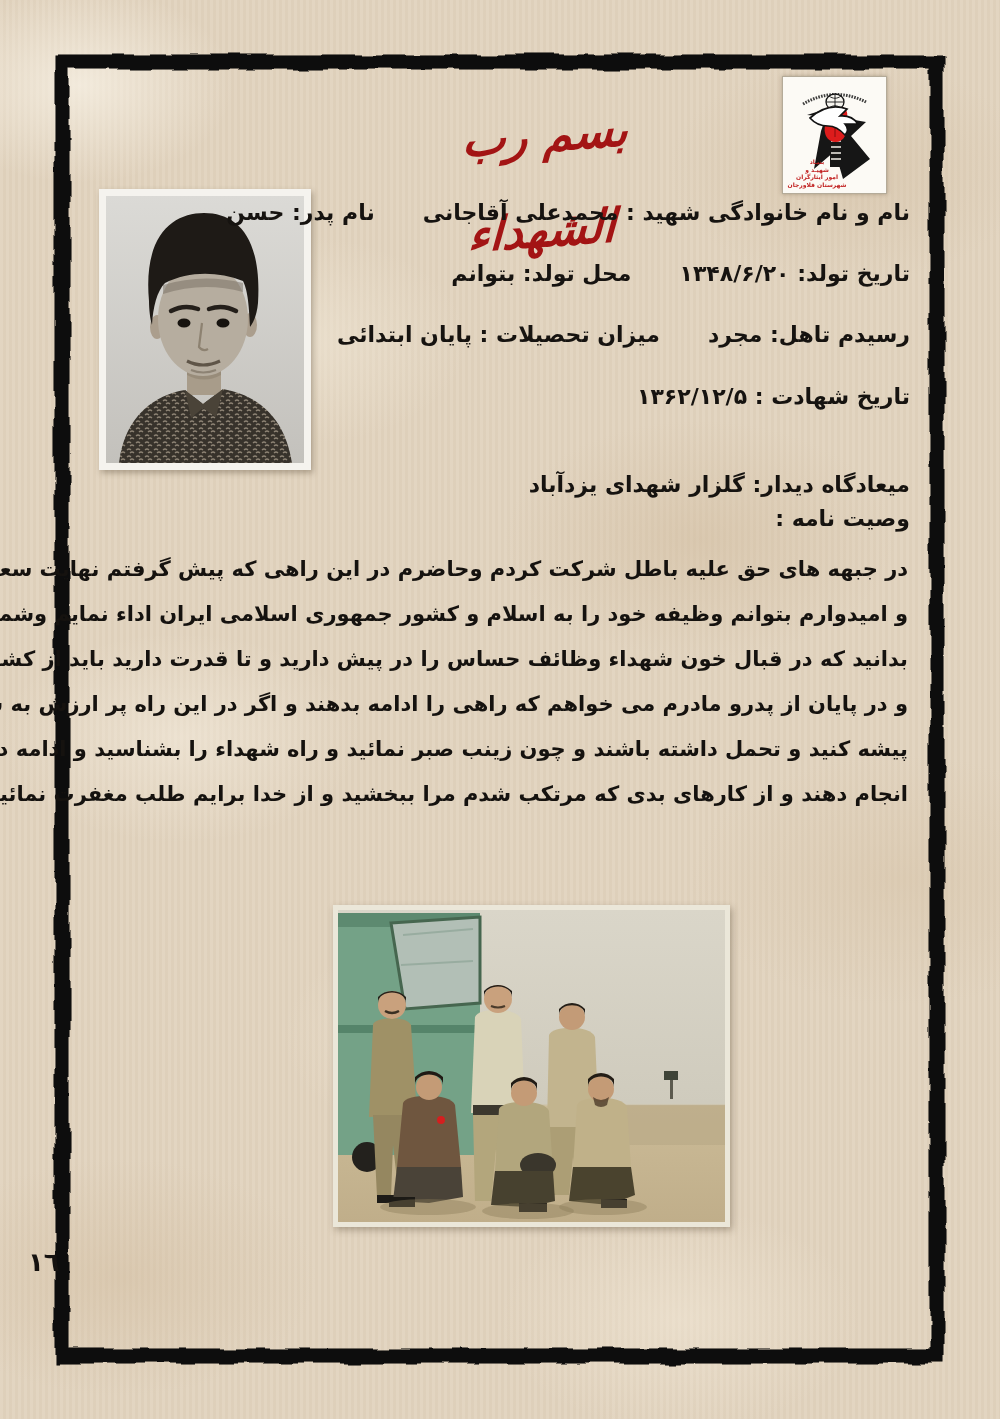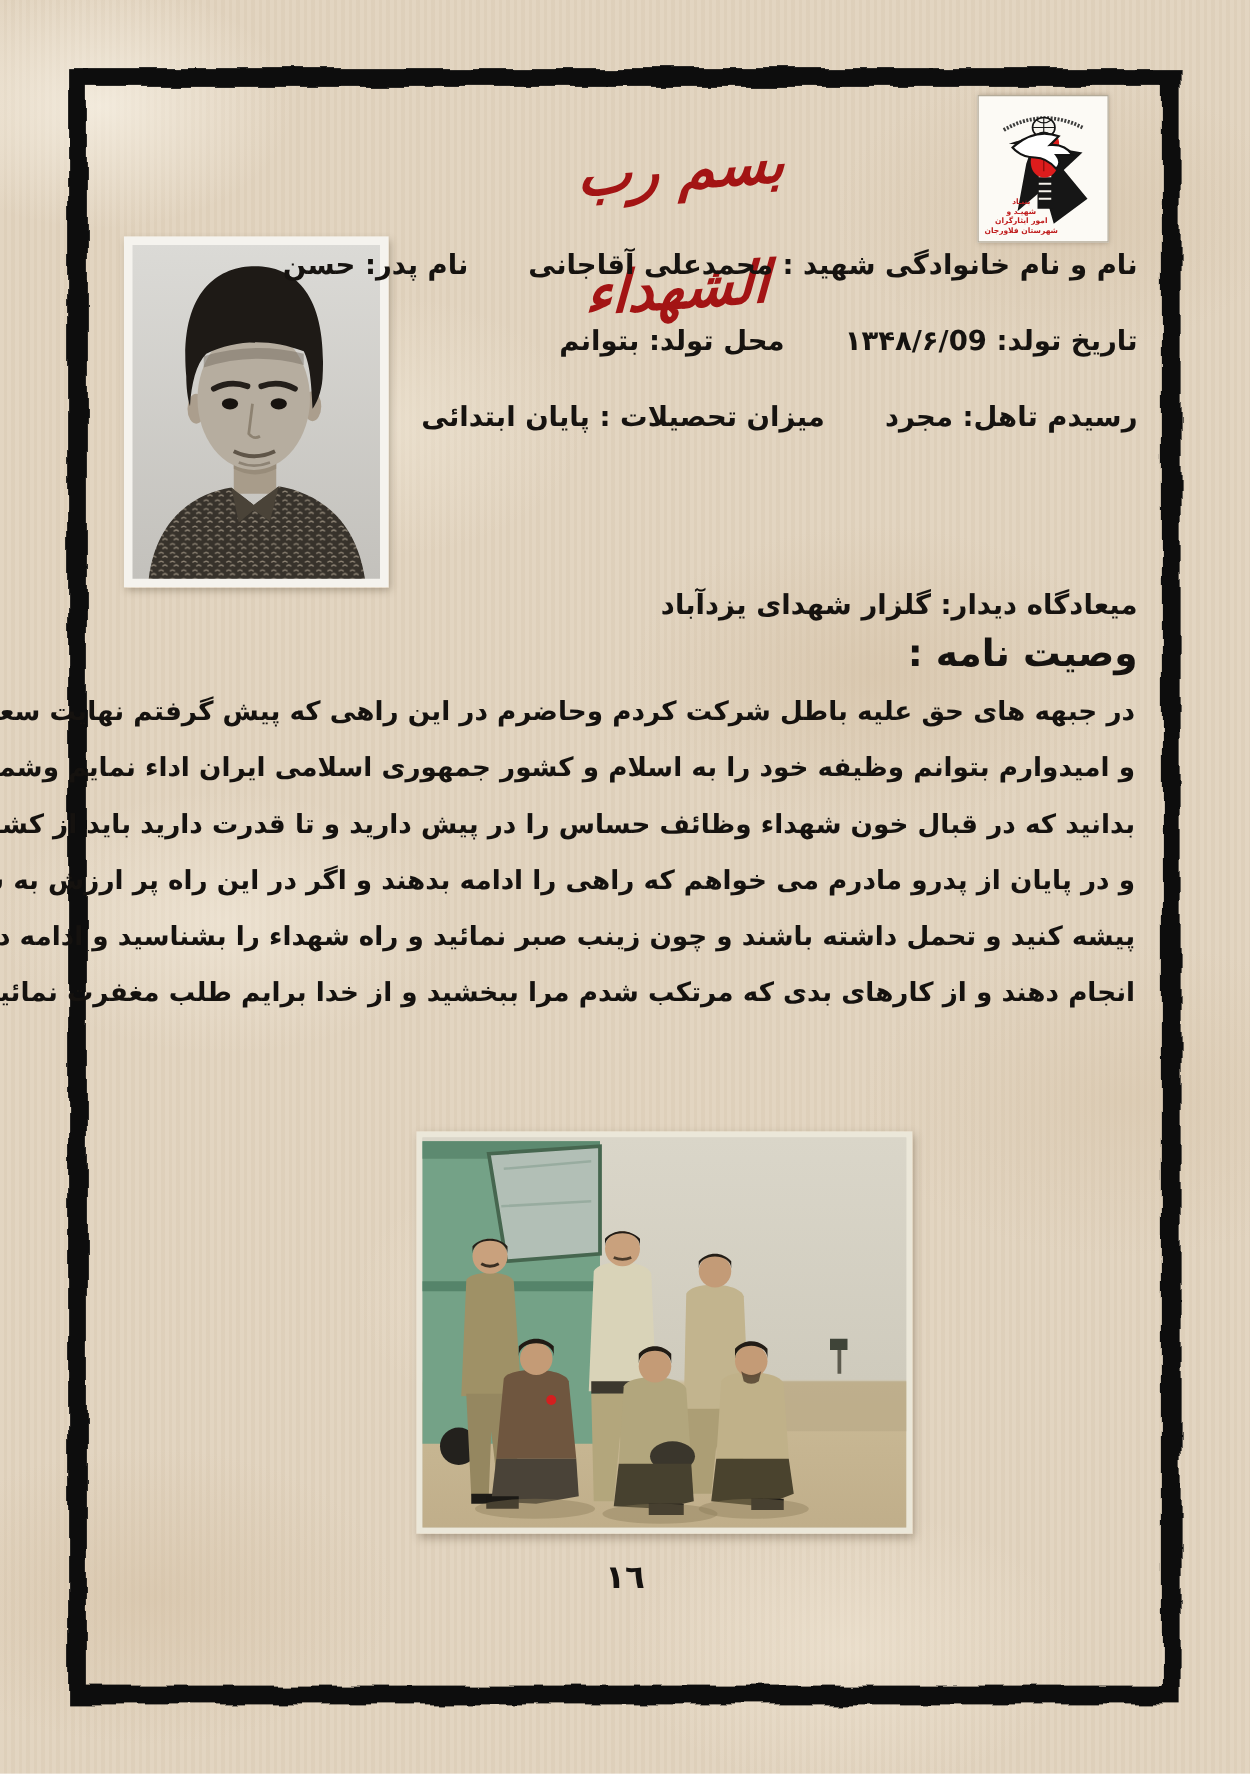--- a/index.html
+++ b/index.html
@@ -47,37 +47,37 @@
   }
   .portrait svg{display:block;width:212px;height:281px;}
 
   .info-row{
     position:absolute;right:90px;direction:rtl;display:flex;column-gap:48px;
     color:#161310;font-size:22px;font-weight:bold;white-space:nowrap;
   }
   .r1{top:200px;} .r2{top:261px;} .r3{top:322px;} .r4{top:384px;column-gap:26px;} .r5{top:472px;}
   .will-heading{
     position:absolute;right:90px;top:506px;direction:rtl;
-    color:#161310;font-size:30px;font-weight:bold;white-space:nowrap;
+    color:#161310;font-size:22px;font-weight:bold;white-space:nowrap;
   }
   .will-block{
     position:absolute;right:92px;left:50px;top:547px;direction:rtl;text-align:right;
     color:#15120f;font-size:21px;font-weight:bold;line-height:45px;
   }
   .will-line{white-space:nowrap;}
 
   .group-photo{
     position:absolute;left:333px;top:905px;width:397px;height:322px;
     box-shadow:2px 3px 7px rgba(70,55,35,.35);
   }
   .group-photo svg{display:block;width:397px;height:322px;}
 
   .page-number{
-    position:absolute;left:0;right:0;top:1247px;text-align:center;
-    color:#151210;font-size:26px;font-weight:bold;
+    position:absolute;left:0;right:0;top:1247px;
+    color:#151210;font-size:26px;font-weight:bold;padding-left:28px;
   }
 </style>
 </head>
 <body>
 
 <div class="page">
 
   <svg class="frame-svg" viewBox="0 0 1000 1419">
     <defs>
       <filter id="rough" x="-5%" y="-5%" width="110%" height="110%">
@@ -143,28 +143,29 @@
       <path d="M88 172 q16 8 33 0" stroke="#5f5548" stroke-width="3.2" fill="none"></path>
       <path d="M92 181 q12 5 25 0" stroke="#7c7162" stroke-width="2" fill="none" opacity=".7"></path>
     </svg>
   </div>
 
   <div class="info-row r1">
     <span>نام و نام خانوادگی شهید :  محمدعلی آقاجانی</span>
     <span>نام پدر:  حسن</span>
   </div>
   <div class="info-row r2">
-    <span>تاریخ تولد: ۱۳۴۸/۶/09</span>
+    <span>تاریخ تولد: ۱۳۴۸/۶/۲۰</span>
     <span>محل تولد:   بتوانم</span>
   </div>
   <div class="info-row r3">
     <span>رسیدم تاهل:  مجرد</span>
     <span>میزان تحصیلات :   پایان ابتدائی</span>
   </div>
   <div class="info-row r4">
+    <span>تاریخ شهادت : ۱۳۶۲/۱۲/۵</span>
   </div>
   <div class="info-row r5">
     <span>میعادگاه دیدار: گلزار شهدای یزدآباد</span>
   </div>
 
   <div class="will-heading">وصیت نامه :</div>
   <div class="will-block">
     <div class="will-line">در جبهه های حق علیه باطل شرکت کردم وحاضرم در این راهی که پیش گرفتم نهایت سعی و تلاش را بکار ببرم</div>
     <div class="will-line">و امیدوارم بتوانم  وظیفه خود را به اسلام و کشور جمهوری اسلامی ایران اداء نمایم وشما ای ملت قهرمان ایران</div>
     <div class="will-line">بدانید که در قبال خون شهداء وظائف حساس را در  پیش دارید و تا قدرت دارید باید از کشور و امام خمینی</div>

